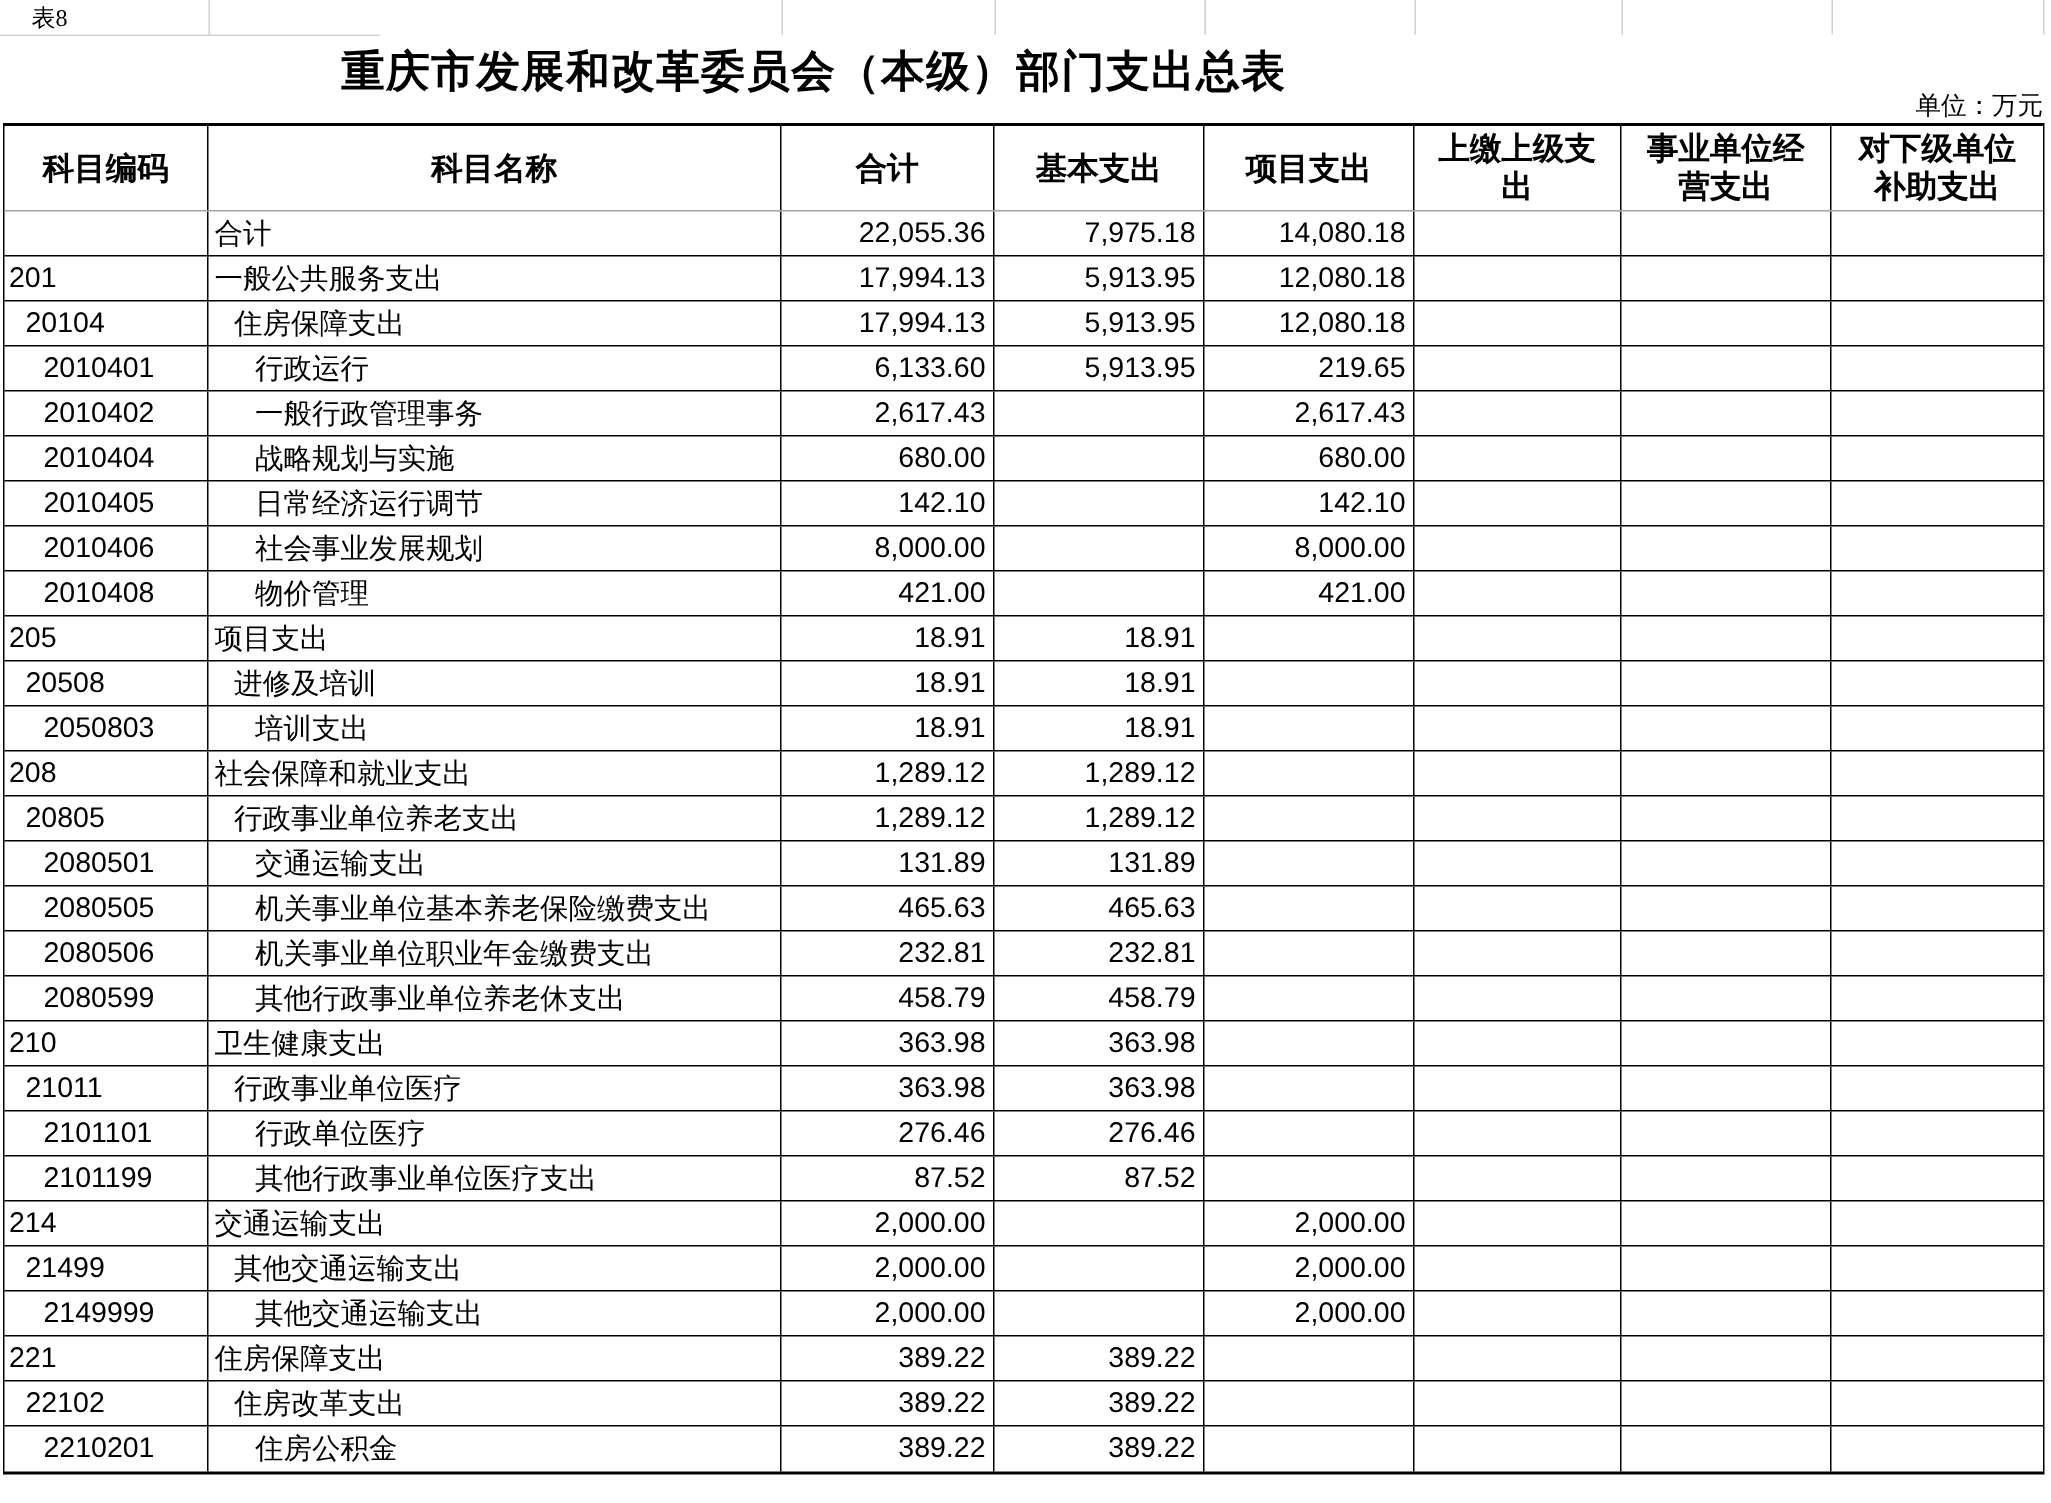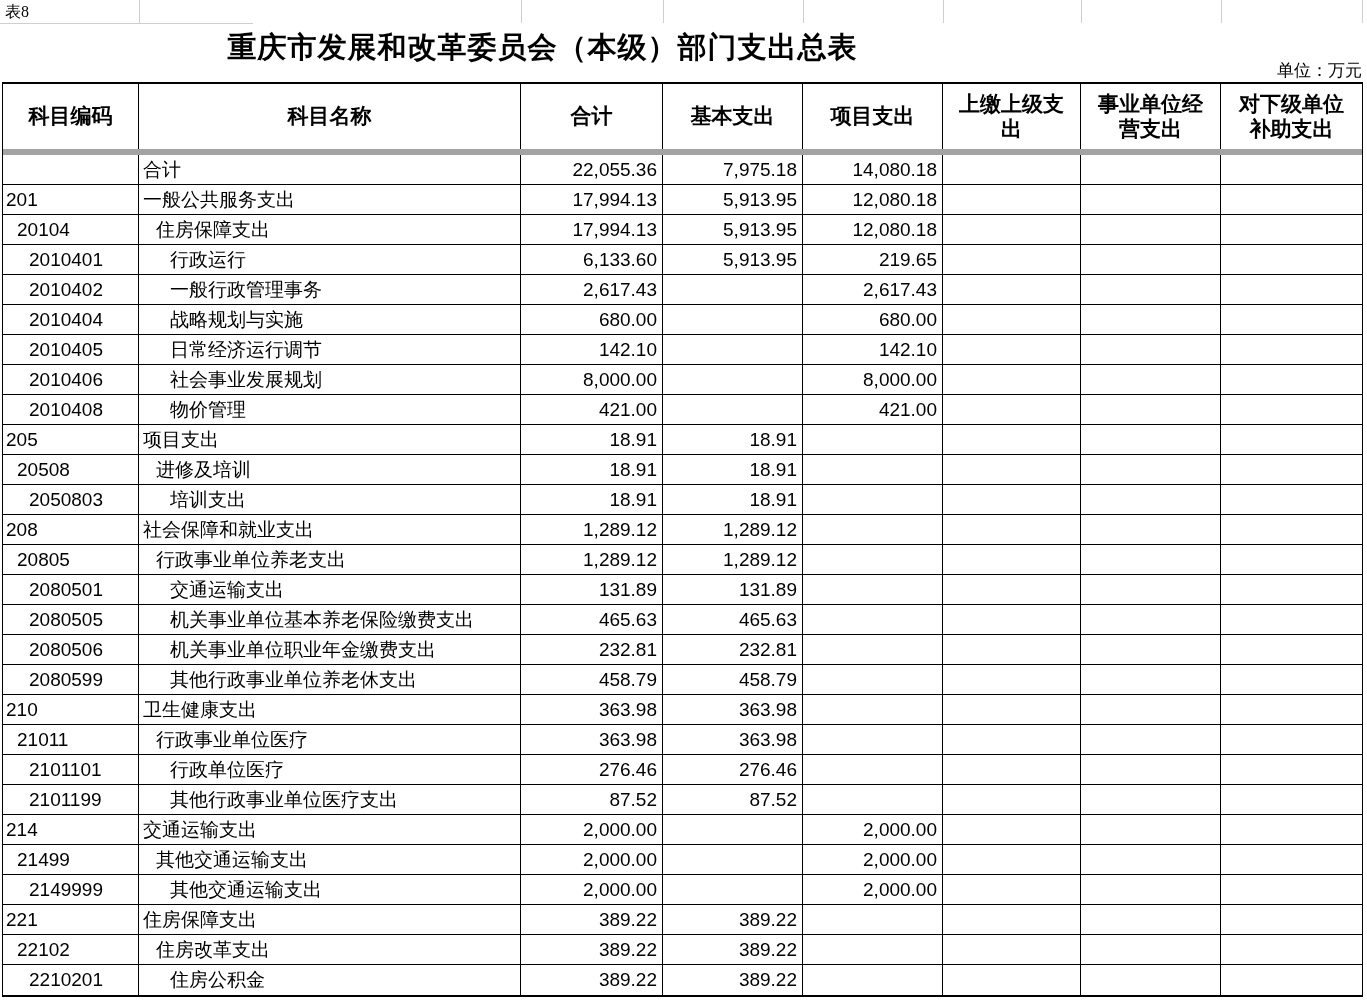--- a/index.html
+++ b/index.html
@@ -4,36 +4,36 @@
 <style>
   * { margin:0; padding:0; box-sizing:border-box; }
   html,body { width:1367px; height:1002px; background:#fff; }
   body { position:relative; overflow:hidden; color:#000;
          font-family:"Liberation Sans","DejaVu Sans",sans-serif; }
 
   
   .vgrid { position:absolute; top:0; height:23px; width:1px; background:#cfcfcf; }
   .hgrid { position:absolute; top:23px; left:0; width:253px; height:1px; background:#cfcfcf; }
 
-  .corner-label { position:absolute; left:5px; top:2px; font-size:16px;
+  .corner-label { position:absolute; left:21px; top:2px; font-size:16px;
                   font-family:"Liberation Serif","DejaVu Serif",serif; }
   .page-title { position:absolute; left:0; top:28px; width:1085px; text-align:center;
                 font-size:29px; font-weight:bold; letter-spacing:1px;
                 font-family:"Liberation Serif","DejaVu Serif",serif; }
   .unit-label { position:absolute; right:5px; top:59px; font-size:17px;
                 font-family:Liberation Mono, monospace; }
 
   .budget-table { position:absolute; left:2px; top:82px;
                   border:1px solid #000; border-top-width:2px; border-bottom-width:2px;
                   background:#fff; }
   .trow { display:grid;
           grid-template-columns:136px 382px 142px 140px 140px 138px 140px 141px;
           height:30px; border-bottom:1px solid #000; }
   .trow:last-child { border-bottom:none; }
-  .trow.header { height:71px; border-bottom:6px solid #a3a3a3; }
+  .trow.header { height:57px; border-bottom:1px solid #a3a3a3; }
   .cell { border-right:1px solid #000; display:flex; align-items:center;
           font-size:19px; overflow:hidden; white-space:nowrap; }
   .cell:last-child { border-right:none; }
   .hcell { justify-content:center; text-align:center; font-weight:bold;
            font-size:21px; line-height:25px; padding:0 8px;
            white-space:normal; word-break:break-all;
            font-family:"Liberation Serif","DejaVu Serif",serif; }
   .name { font-family:"Liberation Serif","DejaVu Serif",serif; }
   .num { justify-content:flex-end; padding-right:5px; }
   .c0 { padding-left:3px; } .c1 { padding-left:14px; } .c2 { padding-left:26px; }

